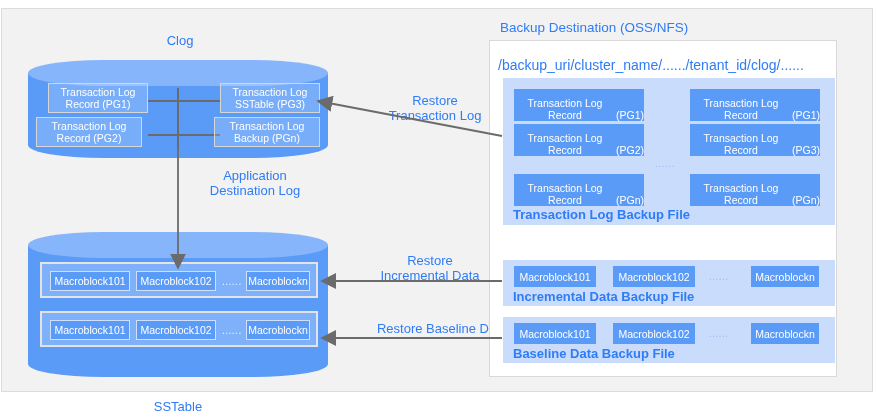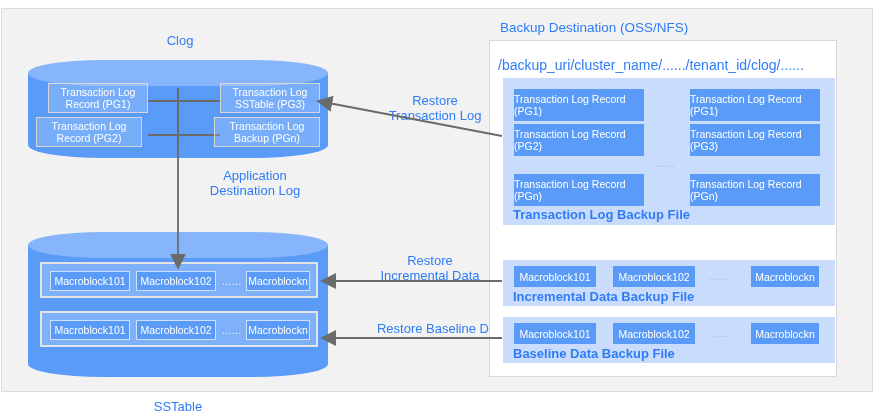--- a/index.html
+++ b/index.html
@@ -25,21 +25,21 @@
   .grp{position:absolute;box-sizing:border-box;border:2px solid #e3e3e3;background:#7fb0fa;}
   .mb{position:absolute;box-sizing:border-box;background:#5b9bf8;border:1px solid #cfe0fc;color:#fff;
       font-size:10.5px;line-height:12px;display:flex;align-items:center;justify-content:center;}
   .dots{position:absolute;color:#eef4ff;font-size:10px;letter-spacing:.5px;}
 
   
   #dest{position:absolute;left:489px;top:40px;width:348px;height:337px;background:#ffffff;border:1px solid #d9d9d9;box-sizing:border-box;}
   .pathlbl{position:absolute;color:#2f7cf6;font-size:14px;}
   .bk{position:absolute;background:#c9dcfb;box-sizing:border-box;}
   .tlr{position:absolute;box-sizing:border-box;background:#5b9bf8;color:#ffffff;font-size:10.5px;line-height:12px;
-       text-align:center;display:flex;flex-direction:column;align-items:flex-start;justify-content:center;white-space:pre-line;}
+       text-align:center;display:flex;flex-direction:row;align-items:flex-end;justify-content:center;white-space:pre-line;}
   .bkcap{position:absolute;color:#2f7cf6;font-size:13px;font-weight:bold;}
   .mb2{position:absolute;box-sizing:border-box;background:#5b9bf8;color:#fff;font-size:10.5px;line-height:12px;
        display:flex;align-items:center;justify-content:center;}
   .dots2{position:absolute;color:#9bbdf5;font-size:10px;letter-spacing:.5px;}
 
   svg.ov{position:absolute;left:0;top:0;width:876px;height:420px;pointer-events:none;}
 </style>
 </head>
 <body>
 

